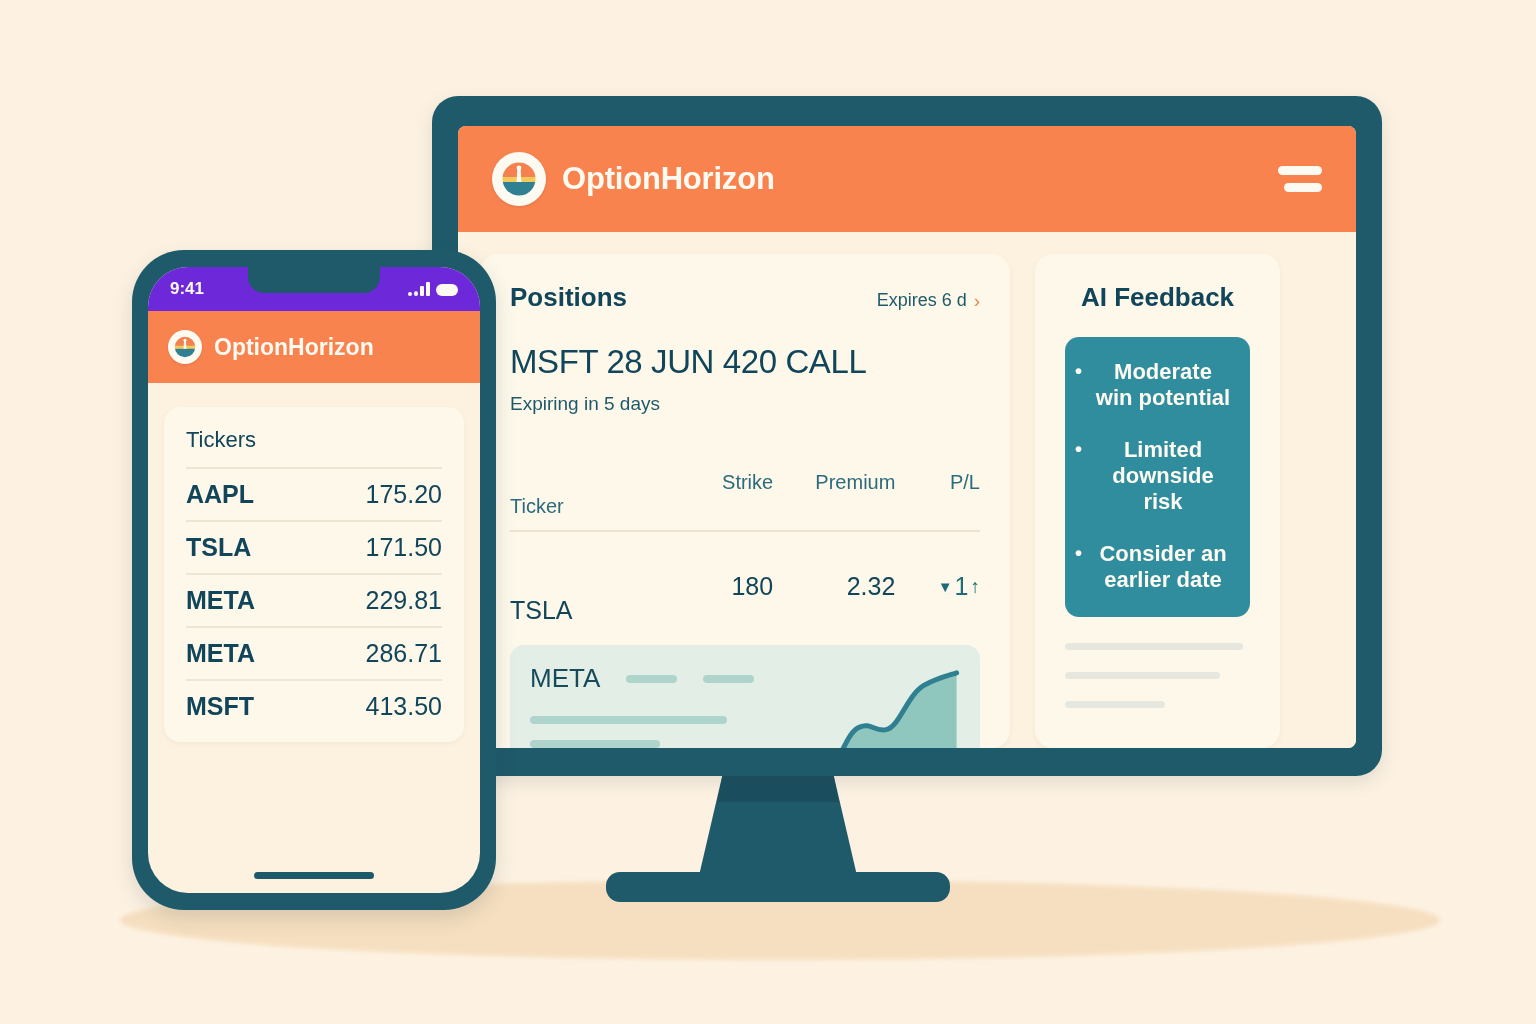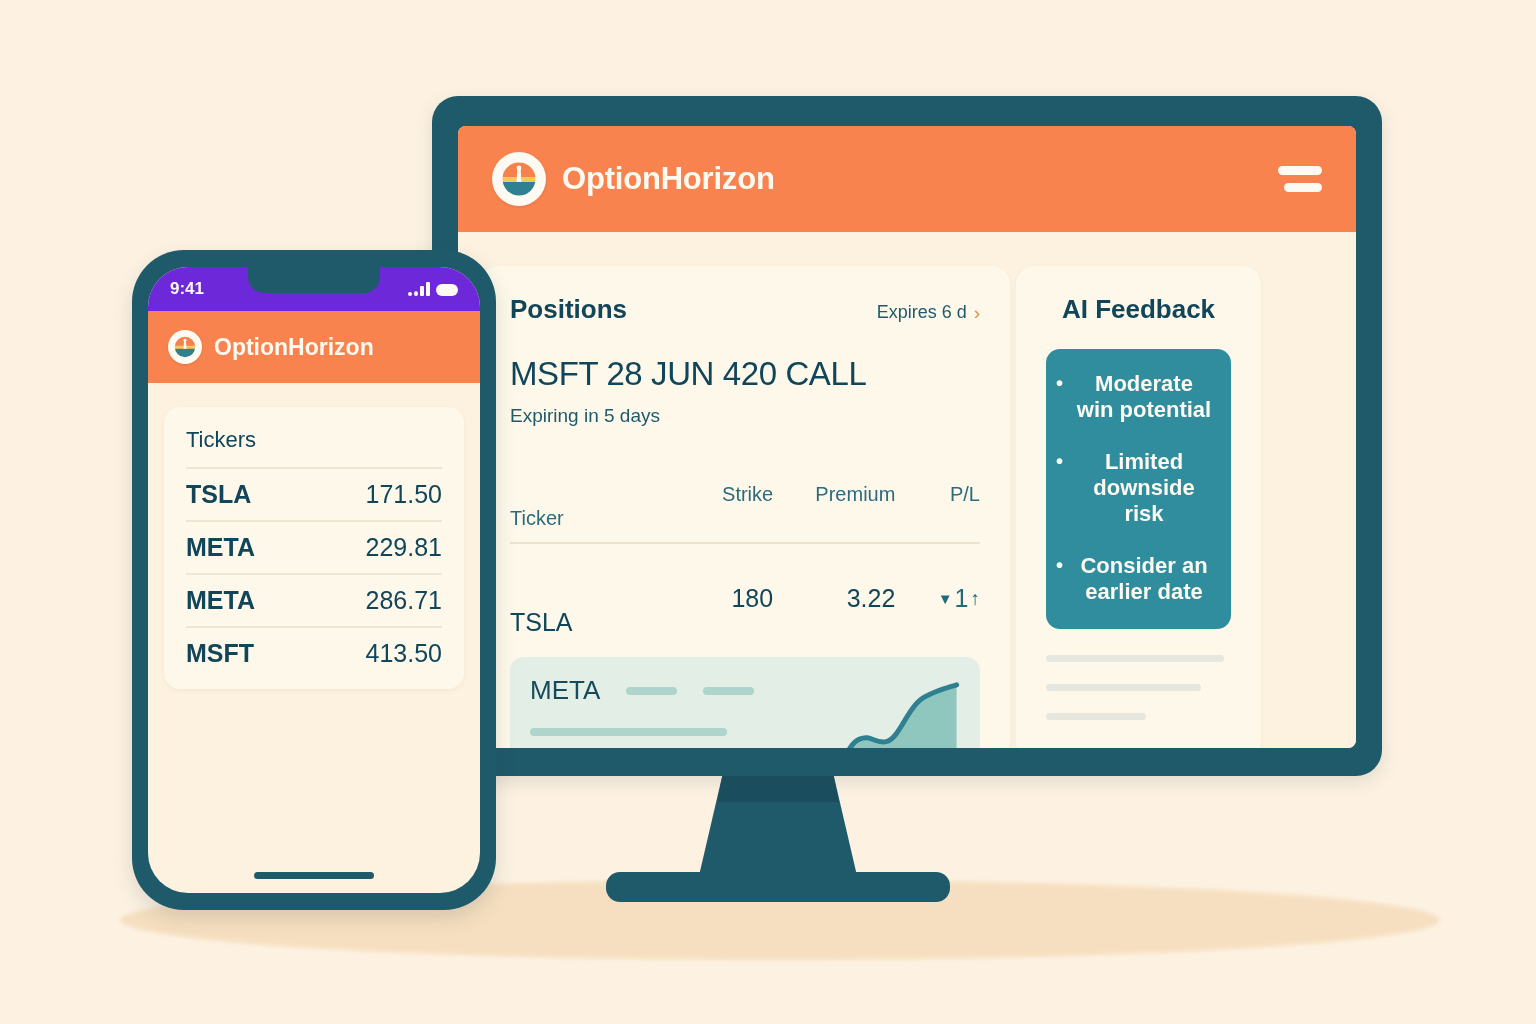--- a/index.html
+++ b/index.html
@@ -96,24 +96,24 @@
   }
   #hamburger-btn span {
     display: block; height: 9px; border-radius: 5px; background: #fdfaf2;
   }
   #hamburger-btn span:nth-child(1) { width: 44px; }
   #hamburger-btn span:nth-child(2) { width: 38px; margin-left: 6px; }
 
   
   #desk-body {
     position: absolute;
-    left: 0; top: 118px;
+    left: 0; top: 106px;
     width: 898px; height: 516px;
     display: flex;
-    gap: 6px;
+    gap: 25px;
     padding: 22px 18px 0 22px;
     background: #fdf1df;
   }
   .panel {
     background: #fdf8ea;
     border-radius: 18px;
     box-shadow: 0 2px 5px rgba(80,70,50,0.05);
     padding: 28px 30px;
   }
   #positions-panel { width: 530px; }
@@ -335,21 +335,21 @@
         <div id="pos-table">
           <div class="row head-row">
             <div class="th col-ticker">Ticker</div>
             <div class="th col-strike">Strike</div>
             <div class="th col-premium">Premium</div>
             <div class="th col-pl">P/L</div>
           </div>
           <div class="row">
             <div class="td col-ticker">TSLA</div>
             <div class="td col-strike">180</div>
-            <div class="td col-premium">3.22</div>
+            <div class="td col-premium">2.32</div>
             <div class="td col-pl">
               <span id="pl-cell">
                 <span id="pl-down">▼</span>
                 <span>1</span>
                 <span id="pl-up">↑</span>
               </span>
             </div>
           </div>
         </div>
 
@@ -444,20 +444,24 @@
         </svg>
       </span>
       <span id="phone-brand-name">OptionHorizon</span>
     </div>
 
     <div id="phone-content">
       <div id="tickers-card">
         <div id="tickers-title">Tickers</div>
 
         <div class="ticker-row">
+          <span class="ticker-sym">AAPL</span>
+          <span class="ticker-price">175.20</span>
+        </div>
+        <div class="ticker-row">
           <span class="ticker-sym">TSLA</span>
           <span class="ticker-price">171.50</span>
         </div>
         <div class="ticker-row">
           <span class="ticker-sym">META</span>
           <span class="ticker-price">229.81</span>
         </div>
         <div class="ticker-row">
           <span class="ticker-sym">META</span>
           <span class="ticker-price">286.71</span>

